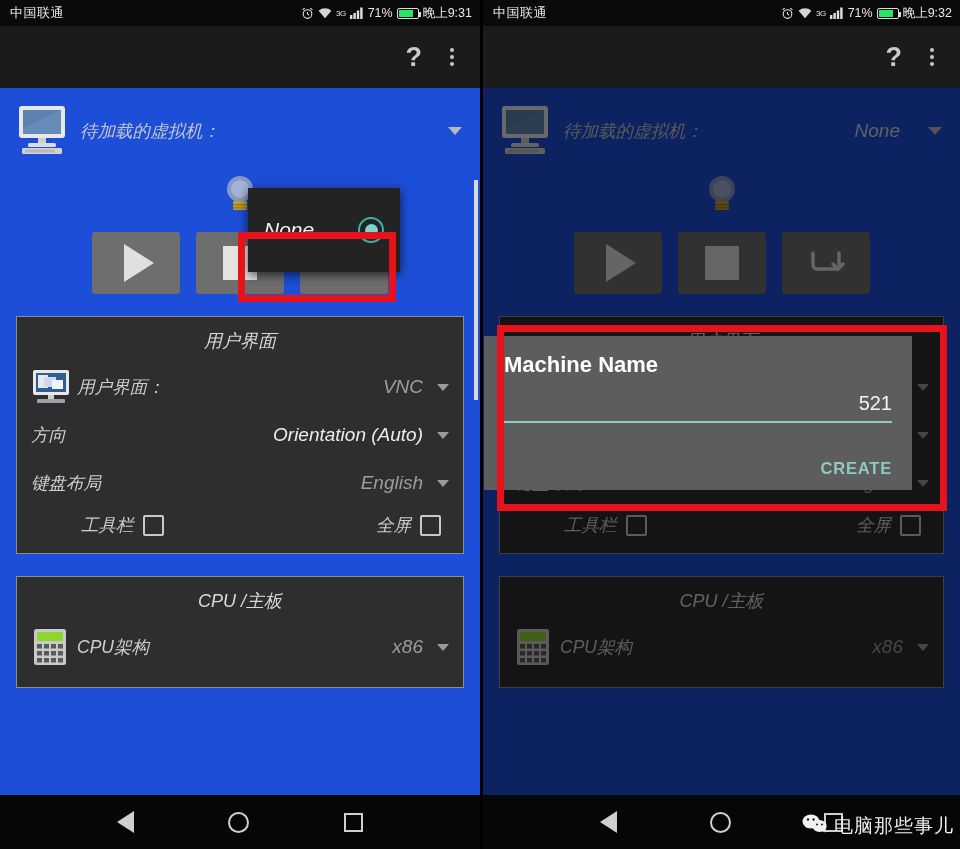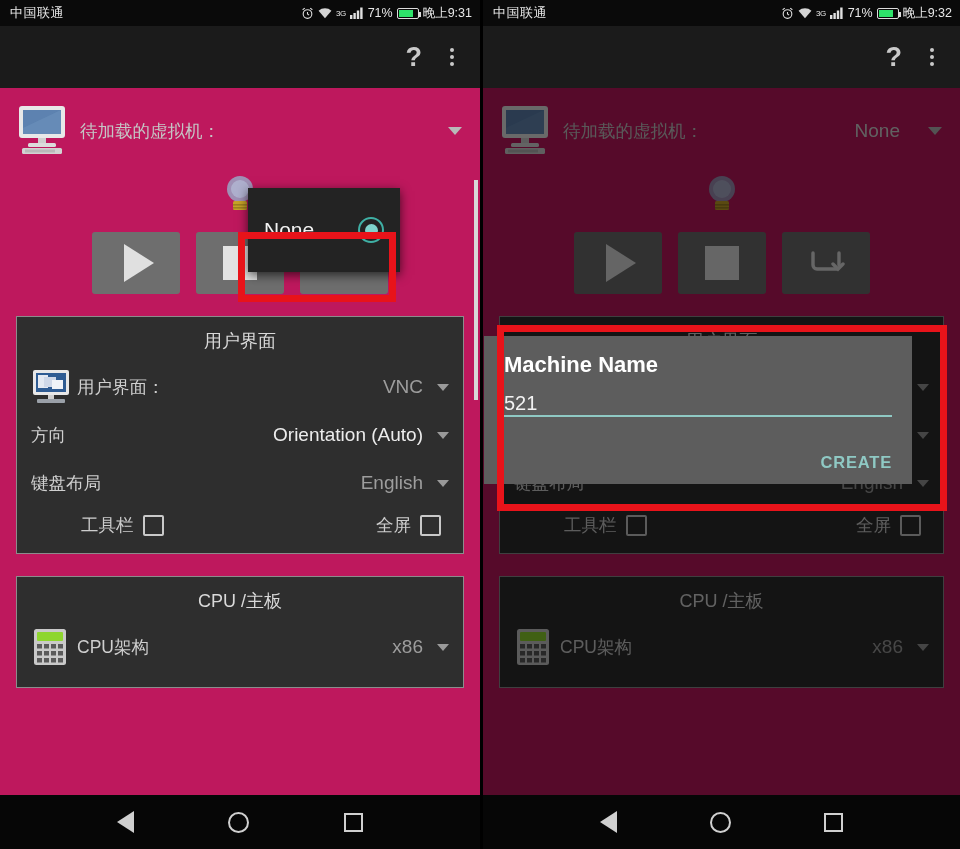--- a/index.html
+++ b/index.html
@@ -43,21 +43,21 @@
     height: 62px; background: #1b1b1b;
     display: flex; align-items: center; justify-content: flex-end;
     gap: 28px; padding-right: 26px;
   }
   .tb-btn { color: #cfcfcf; cursor: pointer; display:flex; align-items:center; justify-content:center; }
   .help-q { font-size: 27px; font-weight: bold; line-height: 1; color: #c9c9c9; }
   .kebab { display:flex; flex-direction:column; gap:3px; }
   .kebab i { width: 4px; height: 4px; border-radius: 50%; background:#c9c9c9; display:block; }
 
   
-  .content { position: relative; height: calc(849px - 26px - 62px - 54px); background: #be185d; }
+  .content { position: relative; height: calc(849px - 26px - 62px - 54px); background: #1d4ed8; font-style: italic; }
 
   .vm-row {
     display: flex; align-items: center; gap: 10px;
     padding: 14px 18px 6px 14px; height: 78px;
   }
   .vm-label { color: #c5c5c5; font-size: 17.5px; white-space: nowrap; }
   .vm-spacer { flex: 1; }
   .vm-value { color: #d7d7d7; font-size: 19px; margin-right: 18px; }
   .caret {
     width: 0; height: 0; border-left: 7px solid transparent; border-right: 7px solid transparent;
@@ -109,21 +109,21 @@
   .hl-new { left: 238px; top: 232px; width: 158px; height: 70px; }
   .hl-dialog { left: 497px; top: 325px; width: 450px; height: 186px; }
 
   
   .scrim { position: absolute; inset: 0; background: rgba(0,0,0,.55); z-index: 20; }
   .dialog {
     position: absolute; left: 484px; top: 336px; width: 428px;
     background: #5d5d5d; z-index: 35; padding: 16px 20px 12px 20px;
   }
   .dlg-title { color: #fff; font-size: 22px; font-weight: bold; margin-bottom: 14px; }
-  .dlg-field { position: relative; border-bottom: 2.5px solid #8fc9c4; }
+  .dlg-field { position: relative; padding-bottom: 6px; border-bottom: 2.5px solid #8fc9c4; text-align: right; }
   .dlg-value { color: #f2f2f2; font-size: 20px; }
   .dlg-actions { display: flex; justify-content: flex-end; padding-top: 36px; }
   .dlg-create { color: #8fc9c4; font-size: 16.5px; font-weight: bold; letter-spacing: .8px; cursor: pointer; }
 
   
   .scrollbar { position: absolute; right: 2px; top: 92px; width: 4px; height: 220px; background: #d8d8d8; z-index: 10; }
 
   
   .navbar {
     position: absolute; bottom: 0; left: 0; right: 0; height: 54px; background: #060606;
@@ -508,14 +508,29 @@
       <span class="dlg-value" placeholder="Machine Name">521</span>
     </div>
     <div class="dlg-actions">
       <span class="dlg-create">CREATE</span>
     </div>
   </div>
 
   <div class="hl-box hl-new"></div>
   <div class="hl-box hl-dialog"></div>
 
+  <div class="watermark">
+    <span>
+      <svg width="26" height="22" viewBox="0 0 26 22">
+        <ellipse cx="9" cy="8.5" rx="8.5" ry="7" fill="#f2f2f2"></ellipse>
+        <path d="M4 15l1.2-3.4 2.6 1.6z" fill="#f2f2f2"></path>
+        <circle cx="6" cy="6.5" r="1.2" fill="#1a1a1a"></circle>
+          <circle cx="11.6" cy="6.5" r="1.2" fill="#1a1a1a"></circle>
+        <ellipse cx="17.5" cy="13" rx="7.2" ry="6" fill="#f2f2f2"></ellipse>
+        <path d="M23 19.5l-1-2.8-2.2 1.4z" fill="#f2f2f2"></path>
+        <circle cx="15" cy="11.5" r="1" fill="#1a1a1a"></circle>
+          <circle cx="20" cy="11.5" r="1" fill="#1a1a1a"></circle>
+      </svg>
+    </span>
+    <span class="wm-text">电脑那些事儿</span>
+  </div>
 
 </div>
 
 </body></html>

